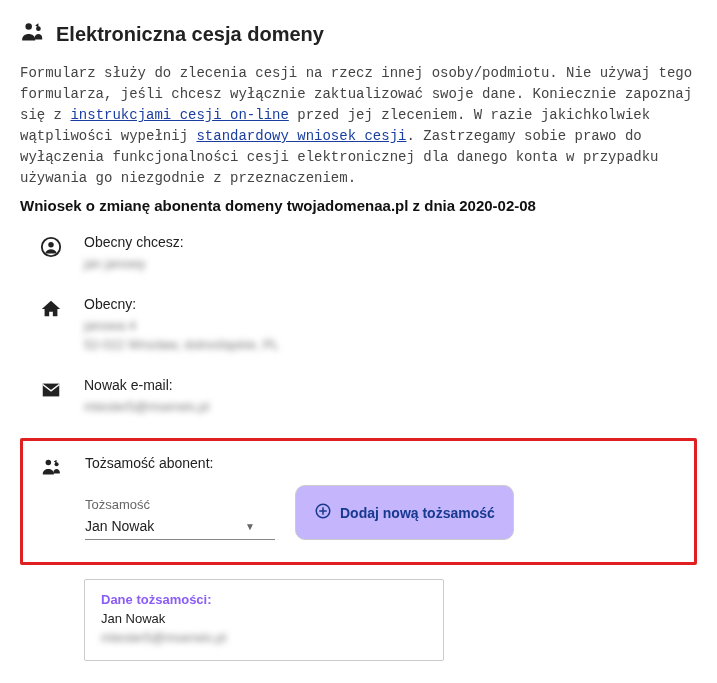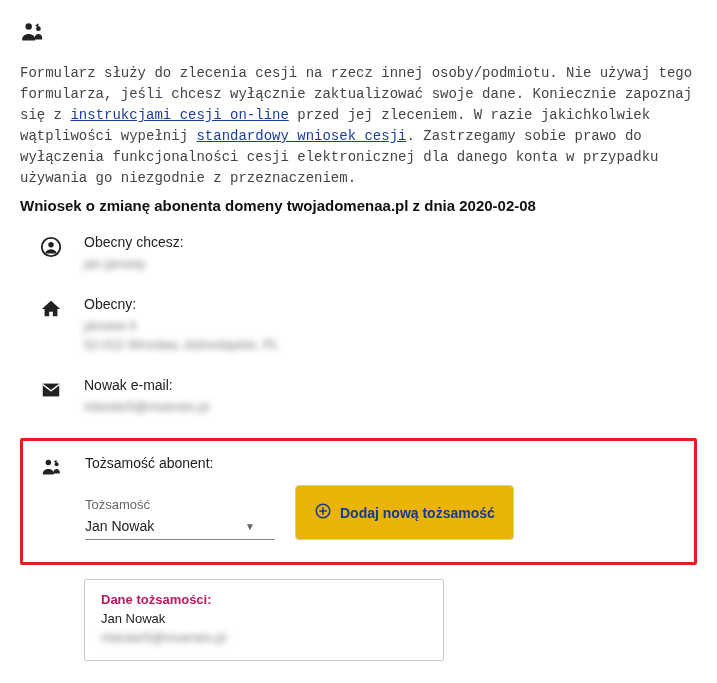--- a/index.html
+++ b/index.html
@@ -48,38 +48,38 @@
       display: flex;
       justify-content: space-between;
       align-items: center;
     }
     .select-field .arrow { font-size: 10px; color: #666; }
     .add-btn {
       display: inline-flex;
       align-items: center;
       gap: 8px;
       border: 1px solid #ccc;
-      border-radius: 4px;
-      background: #eab308;
+      border-radius: 10px;
+      background: #c4b5fd;
       color: #17398e;
       font-weight: bold;
       font-size: 14px;
       padding: 16px 18px;
       cursor: pointer;
     }
     .add-btn svg { width: 18px; height: 18px; }
     .identity-card {
       border: 1px solid #ccc;
       border-radius: 2px;
       padding: 12px 16px;
       margin-left: 64px;
       width: 360px;
       margin-bottom: 26px;
     }
-    .identity-card .title { font-size: 13px; font-weight: bold; color: #be185d; margin-bottom: 4px; }
+    .identity-card .title { font-size: 13px; font-weight: bold; color: #8b5cf6; margin-bottom: 4px; }
     .identity-card .line1 { font-size: 13px; color: #222; margin-bottom: 2px; }
     .submit-btn {
       display: inline-flex;
       align-items: center;
       gap: 10px;
       background: #17398e;
       color: #fff;
       border: none;
       border-radius: 3px;
       font-weight: bold;
@@ -98,20 +98,21 @@
 <div class="header">
   <span>
     <svg viewBox="0 0 24 24" fill="#222">
         <circle cx="8" cy="6" r="3"></circle>
         <path d="M2 18c0-3 2.7-5 6-5s6 2 6 5v1H2v-1z"></path>
         <circle cx="17" cy="8" r="2.2"></circle>
         <path d="M13.5 16.5c0-2 1.8-3.5 3.5-3.5s3.5 1.5 3.5 3.5V18h-7v-1.5z"></path>
         <path d="M14 5l3-2v4z"></path>
       </svg>
   </span>
+  <h1>Elektroniczna cesja domeny</h1>
 </div>
 
 <p class="intro">
   <span>Formularz służy do zlecenia cesji na rzecz innej osoby/podmiotu. Nie używaj tego formularza, jeśli chcesz wyłącznie zaktualizować swoje dane. Koniecznie zapoznaj się z </span><a href="#">instrukcjami cesji on-line</a><span> przed jej zleceniem. W razie jakichkolwiek wątpliwości wypełnij </span><a href="#">standardowy wniosek cesji</a><span>. Zastrzegamy sobie prawo do wyłączenia funkcjonalności cesji elektronicznej dla danego konta w przypadku używania go niezgodnie z przeznaczeniem.</span>
 </p>
 
 <div class="subtitle">Wniosek o zmianę abonenta domeny twojadomenaa.pl z dnia 2020-02-08</div>
 
 <div class="row">
   <div class="icon">

